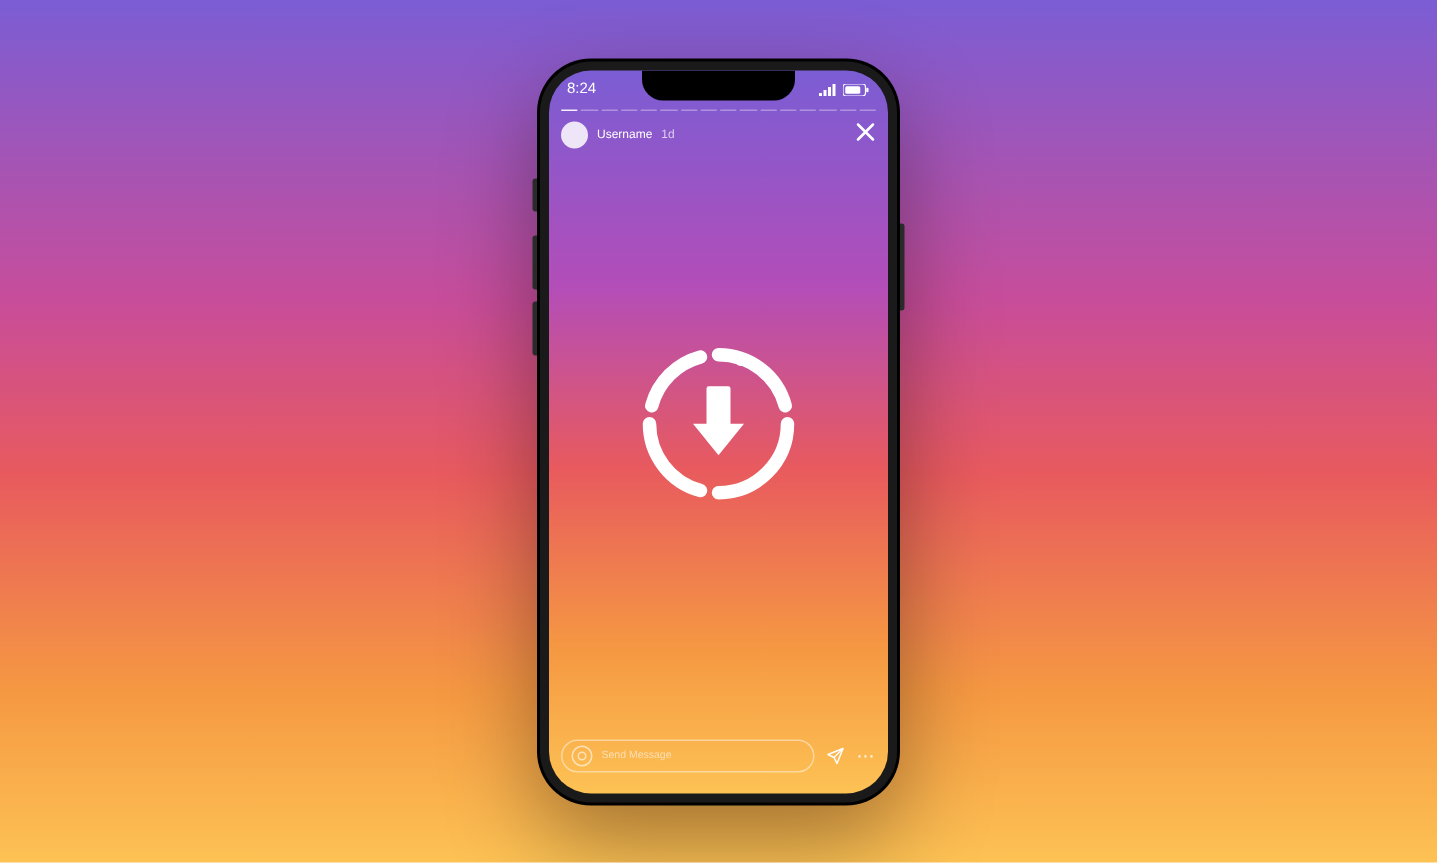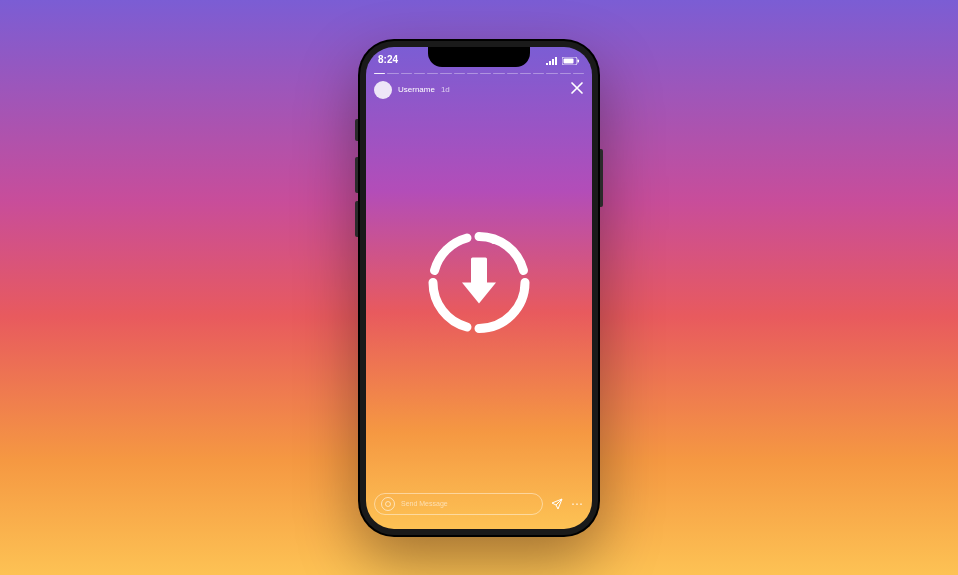--- a/index.html
+++ b/index.html
@@ -95,21 +95,21 @@
       display: flex;
       justify-content: space-between;
       align-items: center;
       padding: 0 12px;
       z-index: 5;
     }
 
     .time {
       color: #fff;
       font-size: 10px;
-      font-weight: 700;
+      font-weight: 400;
     }
 
     .status-icons {
       display: flex;
       align-items: center;
       gap: 4px;
     }
 
     .progress-bars {
       position: absolute;

